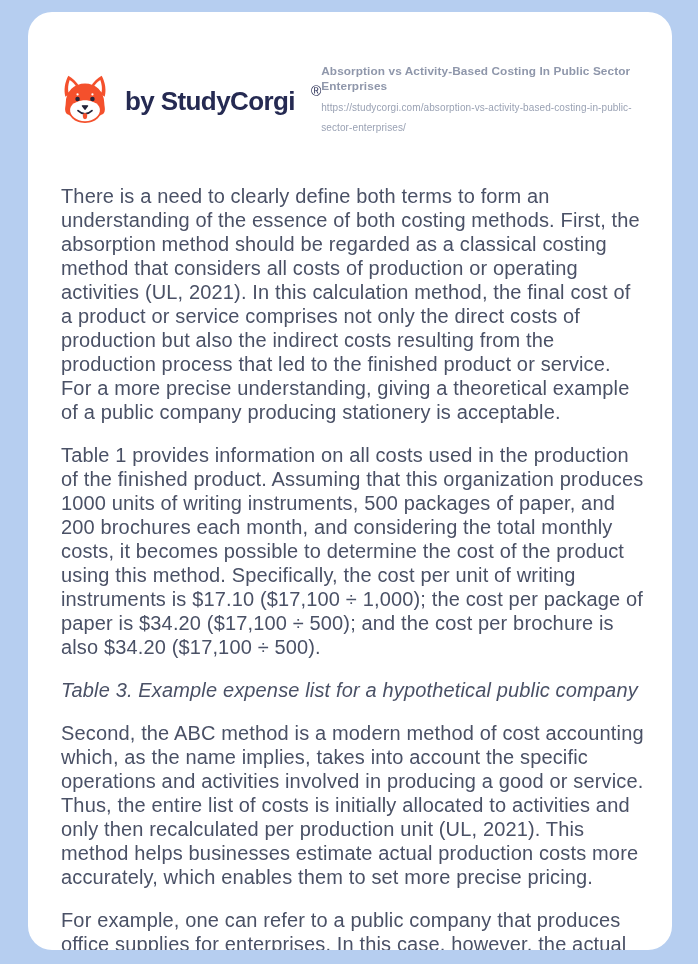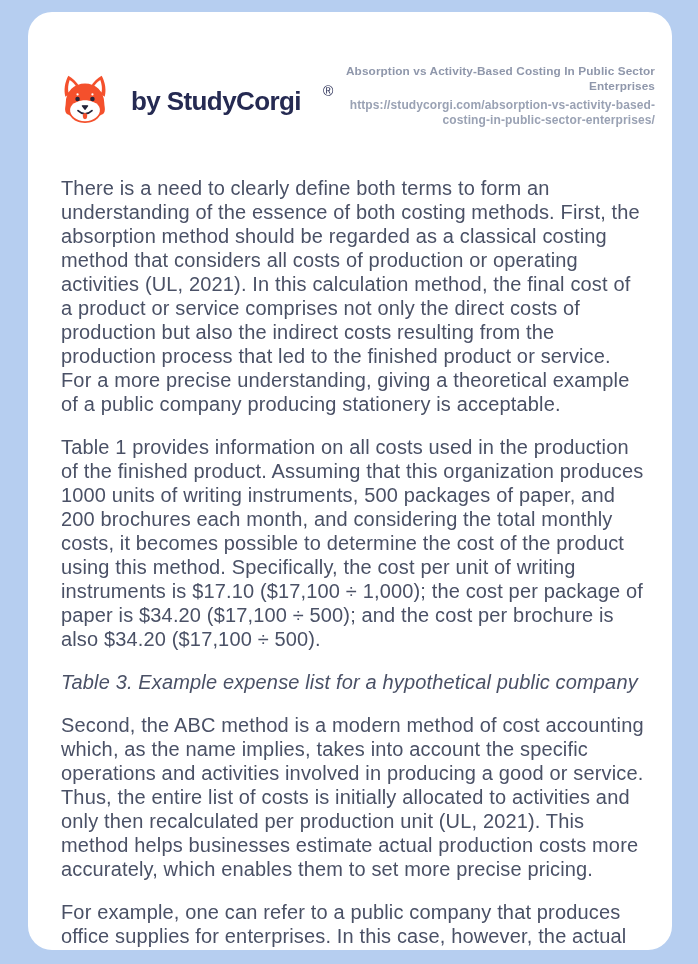--- a/index.html
+++ b/index.html
@@ -27,21 +27,21 @@
   }
   .header {
     display: flex;
     justify-content: space-between;
     align-items: flex-start;
     padding: 50px 17px 0 29px;
   }
   .logo {
     display: flex;
     align-items: center;
-    gap: 18px;
+    gap: 12px;
     margin-top: 10px;
   }
   .logo-icon {
     width: 56px;
     height: 58px;
     flex: 0 0 auto;
   }
   .logo-icon svg { width: 56px; height: 58px; display: block; }
   .logo-text {
     font-size: 26px;
@@ -53,38 +53,36 @@
   .reg-mark {
     font-size: 14px;
     color: #252a52;
     font-weight: 400;
     display: inline-block;
     transform: translateY(-10px);
     margin-left: 4px;
   }
   .meta {
     width: 348px;
-    text-align: right;
     margin-top: 2px;
   }
   .doc-title {
     color: #8f97ab;
     font-weight: 700;
     font-size: 11.8px;
     line-height: 14.5px;
     margin: 0 0 5px 0;
     letter-spacing: 0.1px;
   }
   .doc-url {
     color: #9aa2b4;
-    font-size: 12px;
-    line-height: 15px;
+    font-size: 10px;
+    line-height: 20px;
     overflow-wrap: anywhere;
     letter-spacing: 0.1px;
-    font-weight: bold;
   }
   .content {
     padding: 46px 26px 0 33px;
     color: #4a5166;
     font-size: 20px;
     line-height: 24px;
     letter-spacing: 0.15px;
   }
   .content p {
     margin: 0 0 19px 0;

